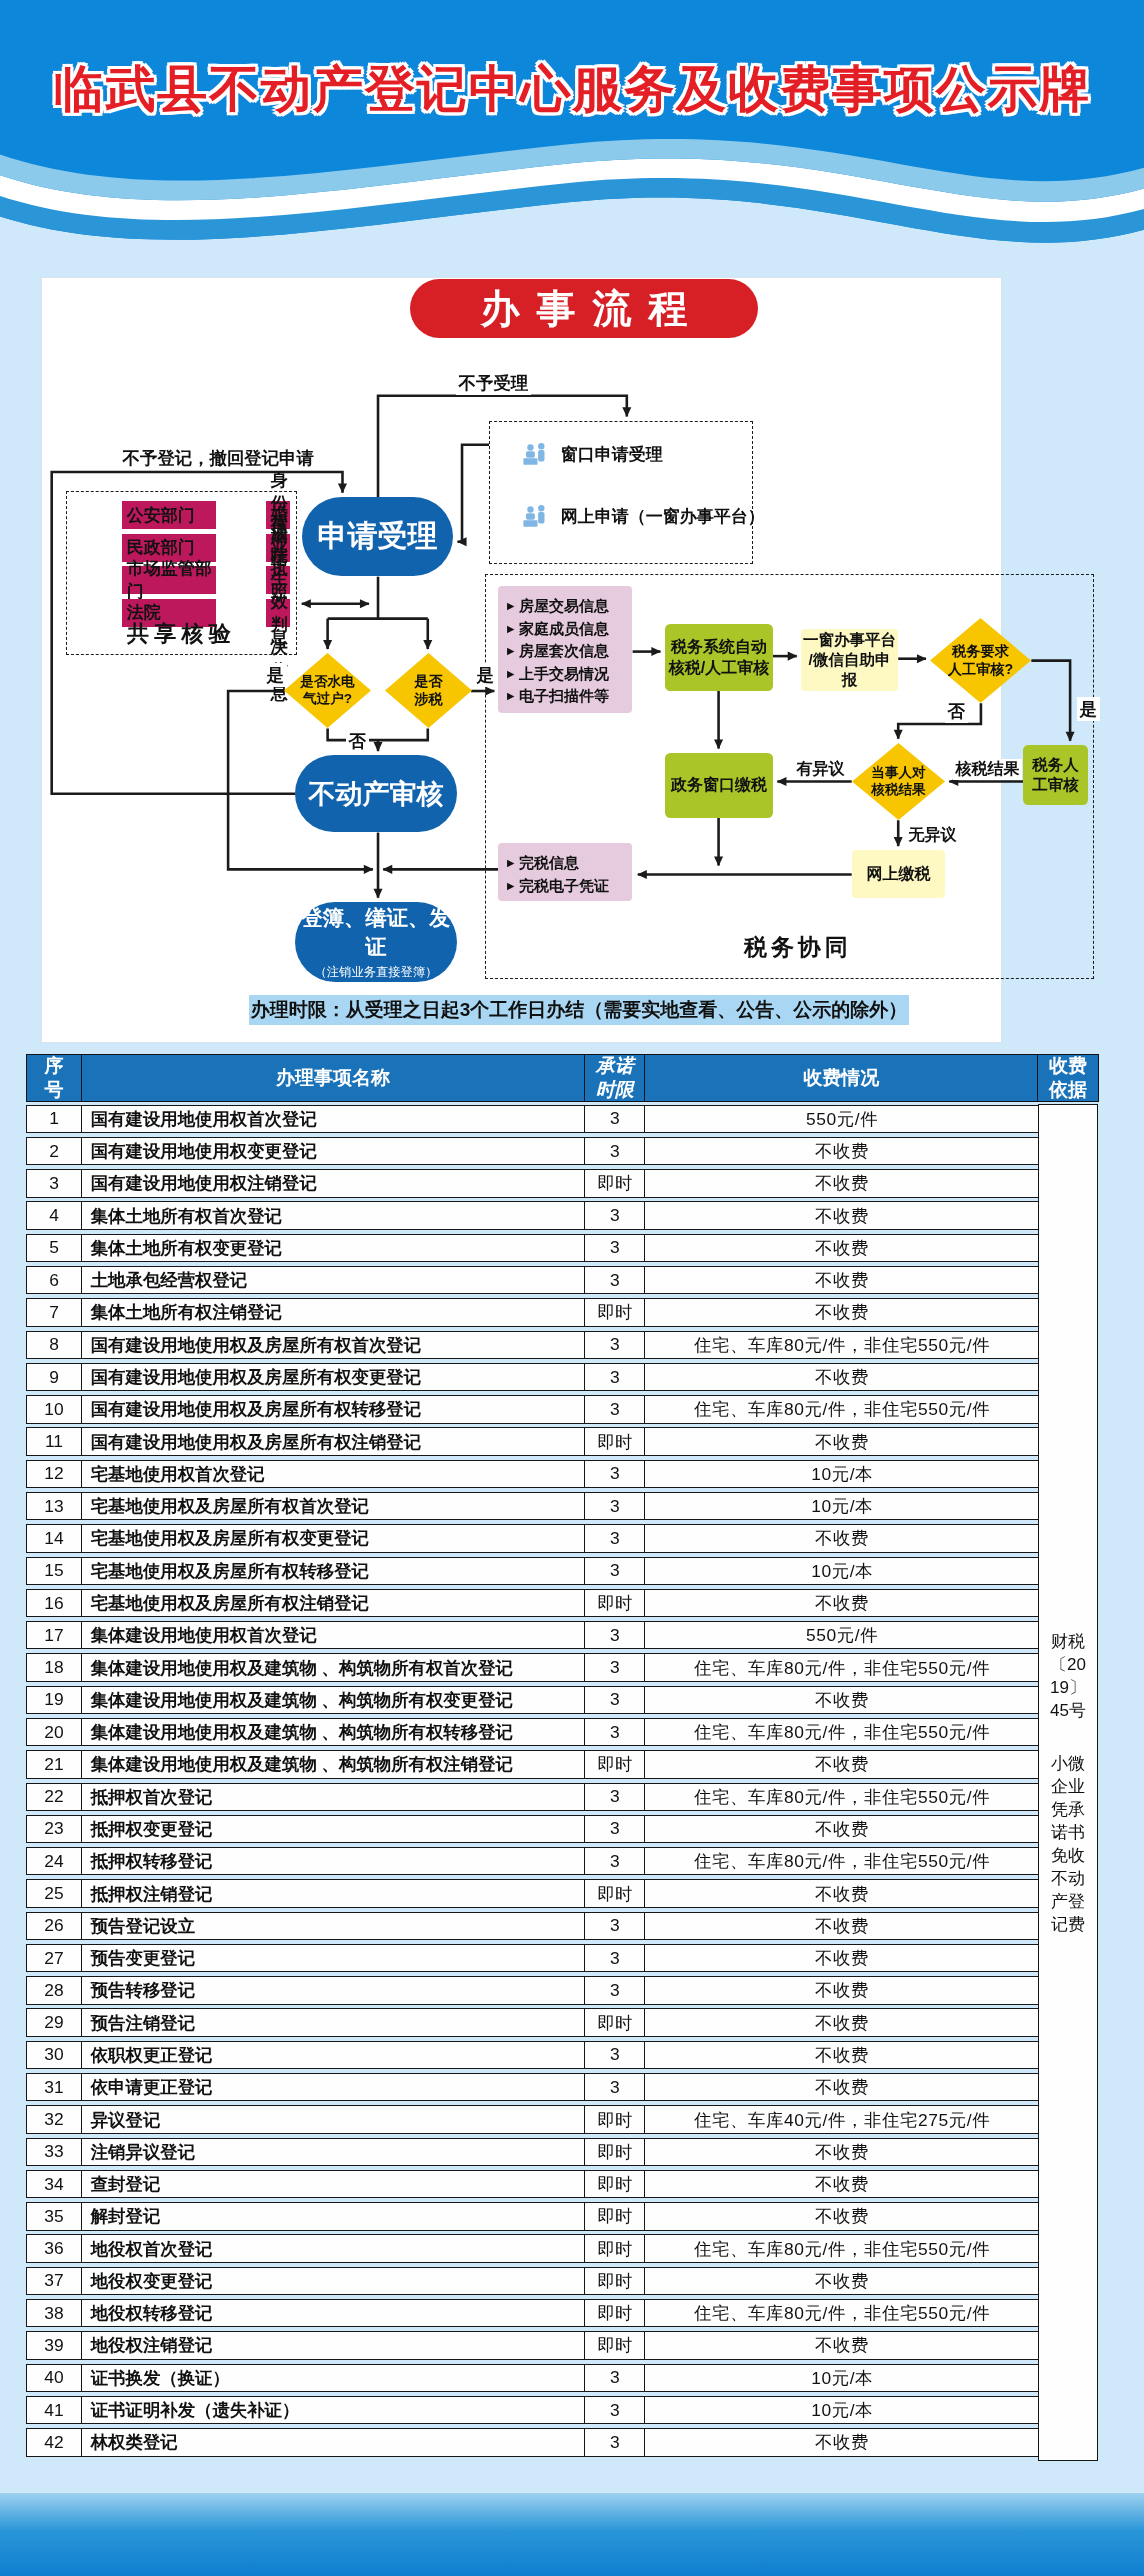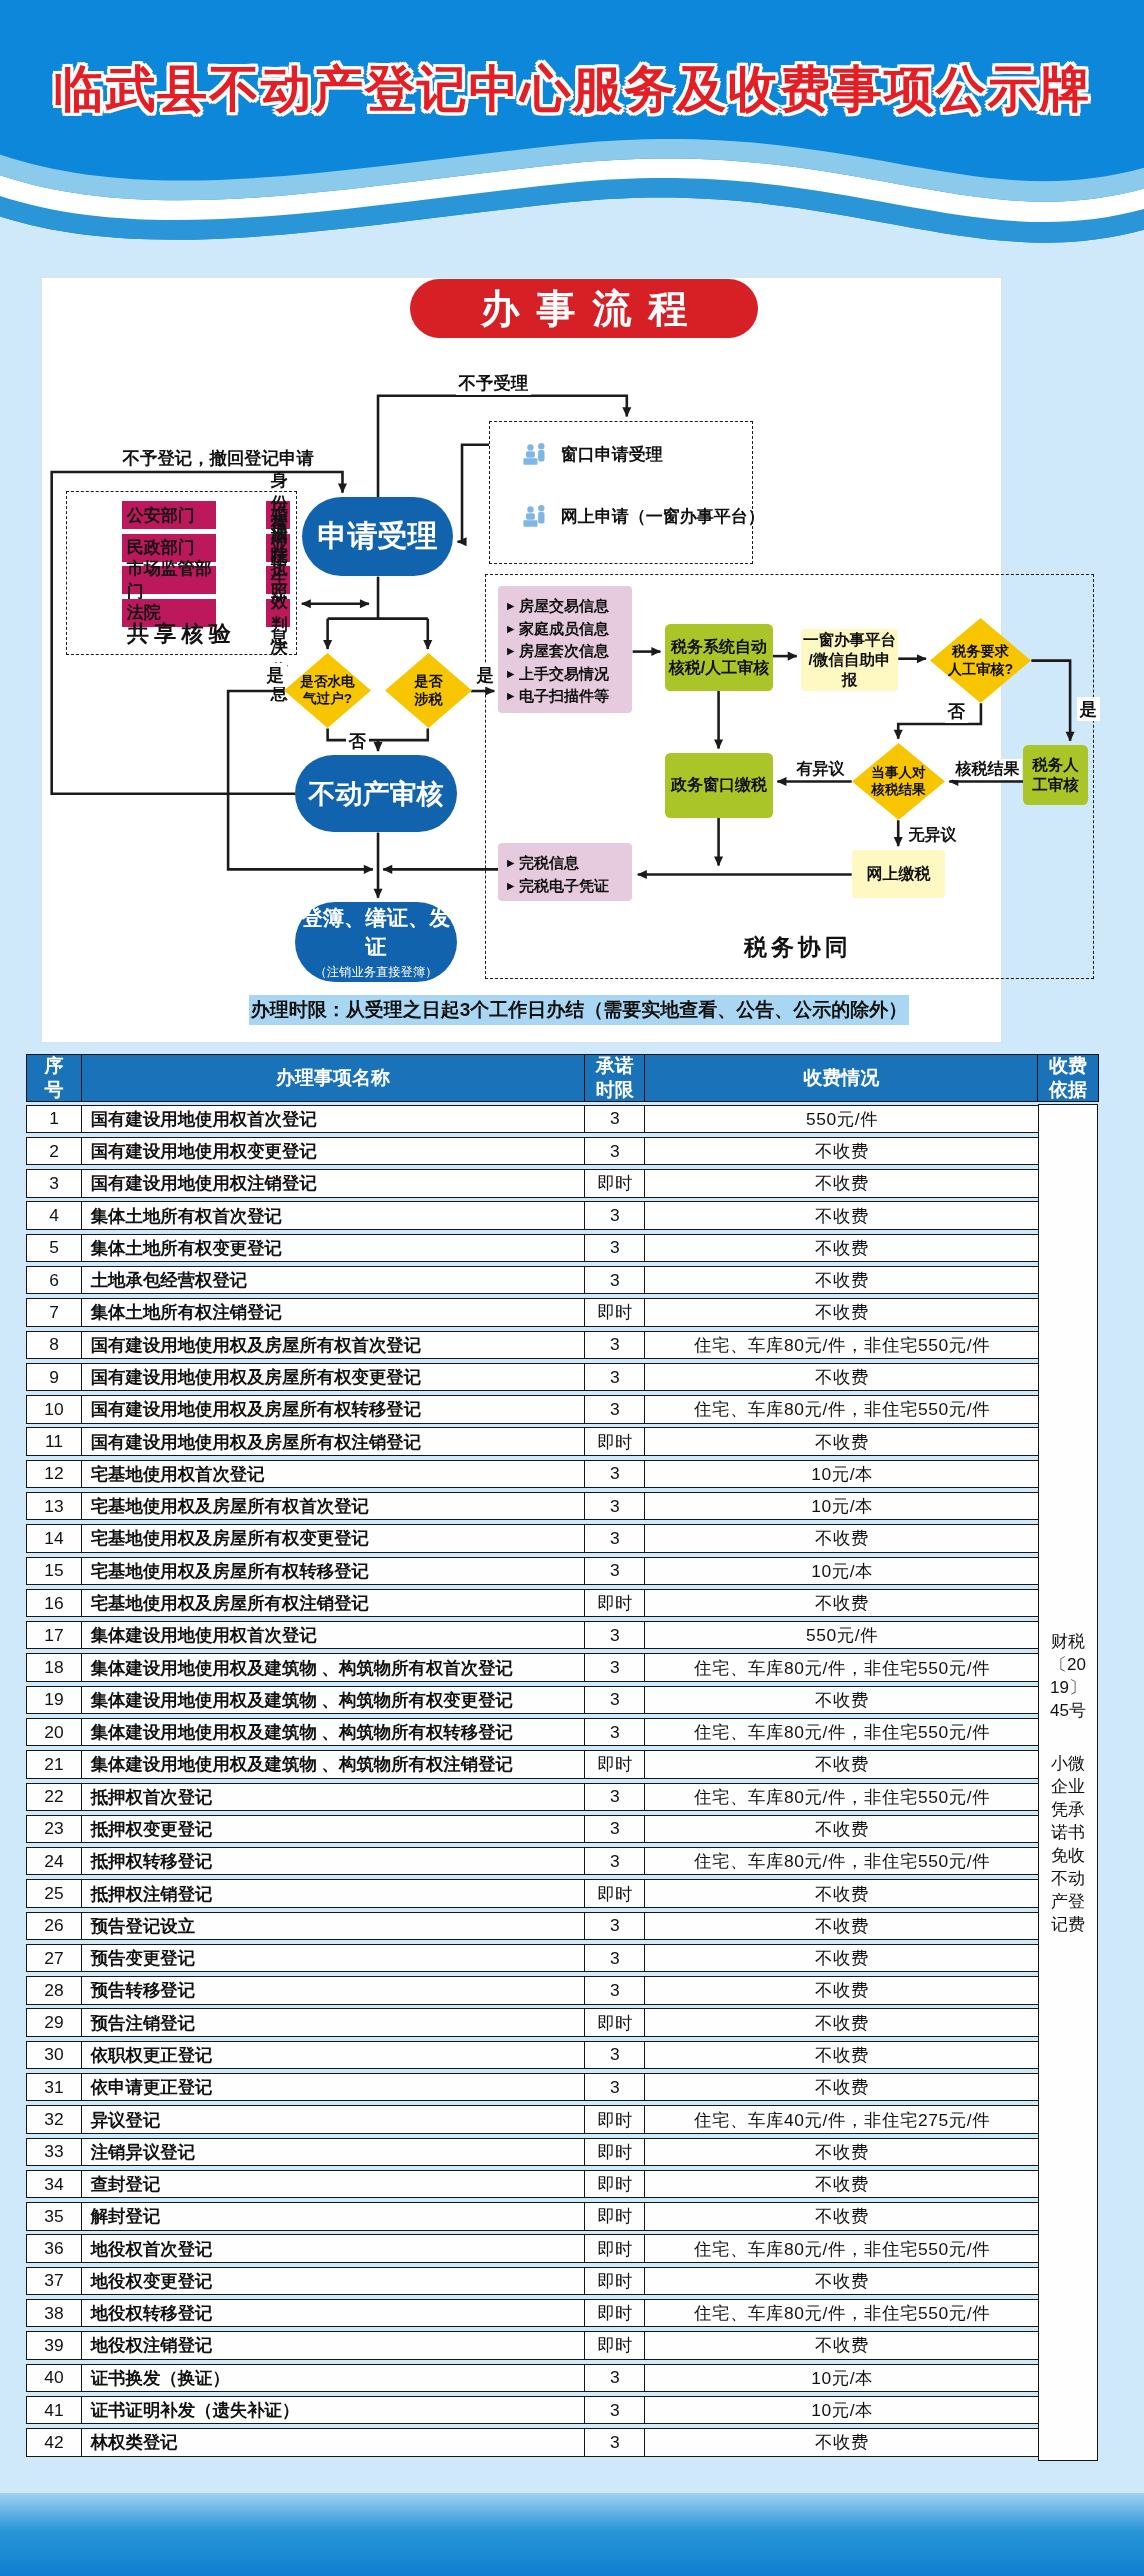--- a/index.html
+++ b/index.html
@@ -62,21 +62,21 @@
   .collab{font-size:23px;font-weight:700;letter-spacing:3.9px;z-index:2;}
   
   .fee-table{left:26px;top:1054px;width:1073px;height:1412px;}
   .thead{display:flex;height:48px;margin-bottom:2.6px;}
   .thead .hc{
     background:#1a72b8;color:#fff;border:1.3px solid #10131a;margin-left:-1.3px;
     display:flex;align-items:center;justify-content:center;text-align:center;
     font-size:19px;font-weight:700;line-height:1.25;white-space:pre-line;
   }
   .thead .hc:first-child{margin-left:0;}
-  .h-seq{width:54px;} .h-name{width:505px;} .h-time{width:59px;} .h-fee{width:394px;} .h-basis{width:60px;}
+  .h-seq{width:54px;} .h-name{width:505px;} .h-time{width:59px;font-style:italic;} .h-fee{width:394px;} .h-basis{width:60px;}
   .trow{display:flex;height:28.4px;margin-bottom:3.9px;}
   .trow span{
     background:#fefefe;border:1.3px solid #161616;margin-left:-1.3px;
     display:flex;align-items:center;justify-content:center;font-size:17.4px;
   }
   .trow span:first-child{margin-left:0;}
   .t-seq{width:54px;}
   .t-name{width:505px;justify-content:flex-start !important;padding-left:9px;font-weight:700;box-sizing:border-box;}
   .t-time{width:59px;}
   .t-fee{width:394px;letter-spacing:0.6px;}

